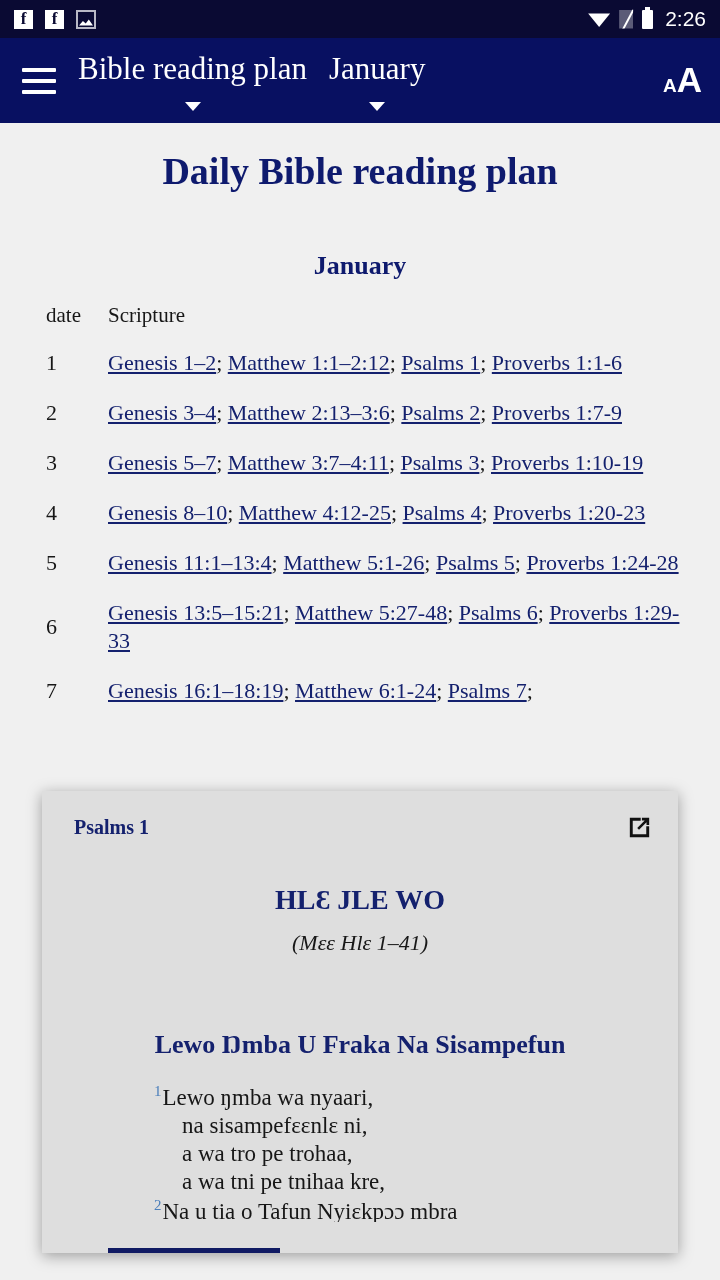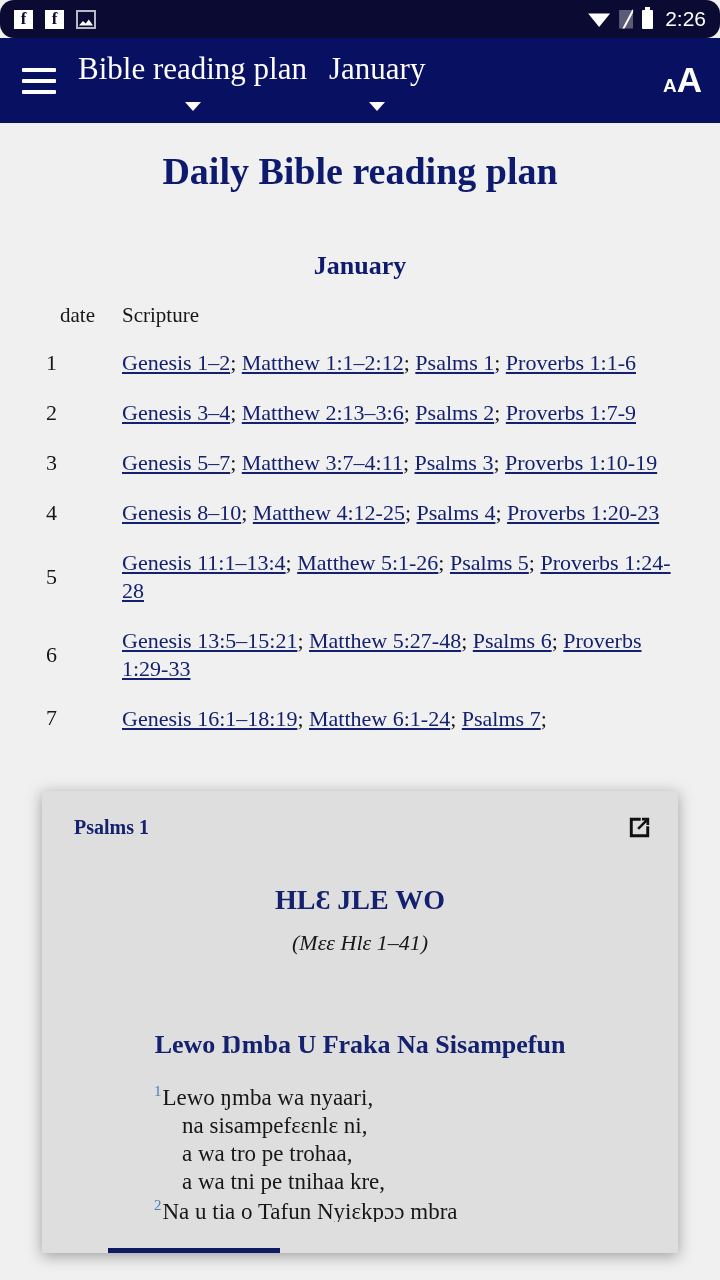--- a/index.html
+++ b/index.html
@@ -18,21 +18,20 @@
   
   .status-bar {
     height: 38px;
     background: #0a0a33;
     display: flex;
     align-items: center;
     padding: 0 14px;
     box-sizing: border-box;
     position: relative;
     z-index: 30;
-    border-radius: 14px;
   }
   .status-left {
     display: flex;
     align-items: center;
     gap: 12px;
   }
   .status-right {
     margin-left: auto;
     display: flex;
     align-items: center;
@@ -210,21 +209,21 @@
     border-collapse: collapse;
     margin-top: 18px;
   }
   table.plan th {
     font-weight: 400;
     font-size: 21px;
     color: #171717;
     text-align: left;
     padding: 4px 0 10px 0;
   }
-  table.plan th.c-date { width: 62px; padding-left: 60px; }
+  table.plan th.c-date { width: 62px; padding-left: 46px; }
   table.plan th.c-scr  { padding-left: 0px; }
   table.plan td {
     vertical-align: middle;
     font-size: 22px;
     padding: 11px 0;
     color: #171717;
   }
   table.plan td.c-date {
     padding-left: 46px;
     width: 62px;

